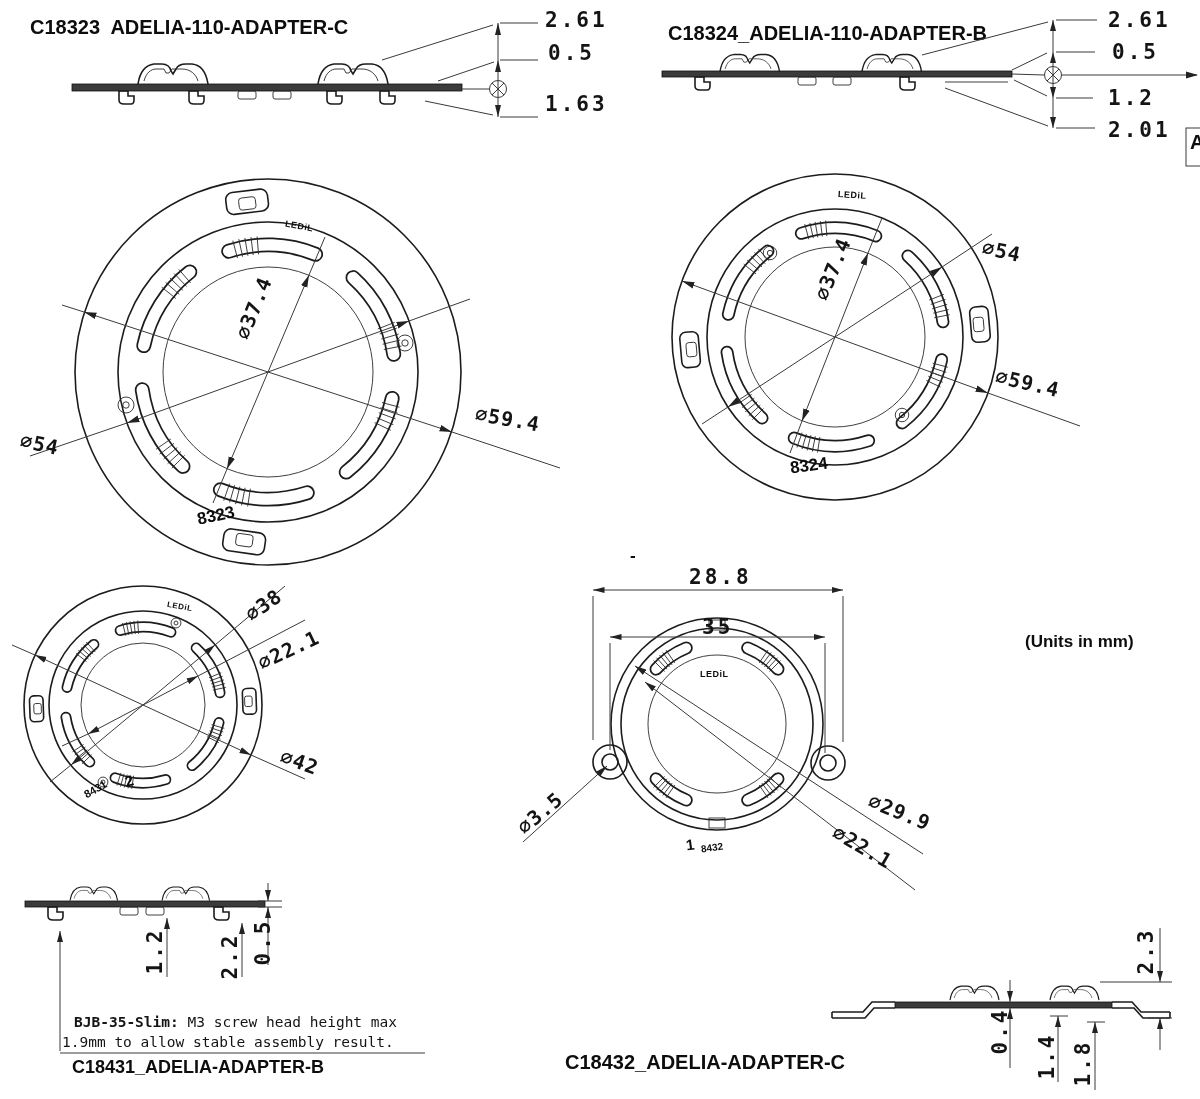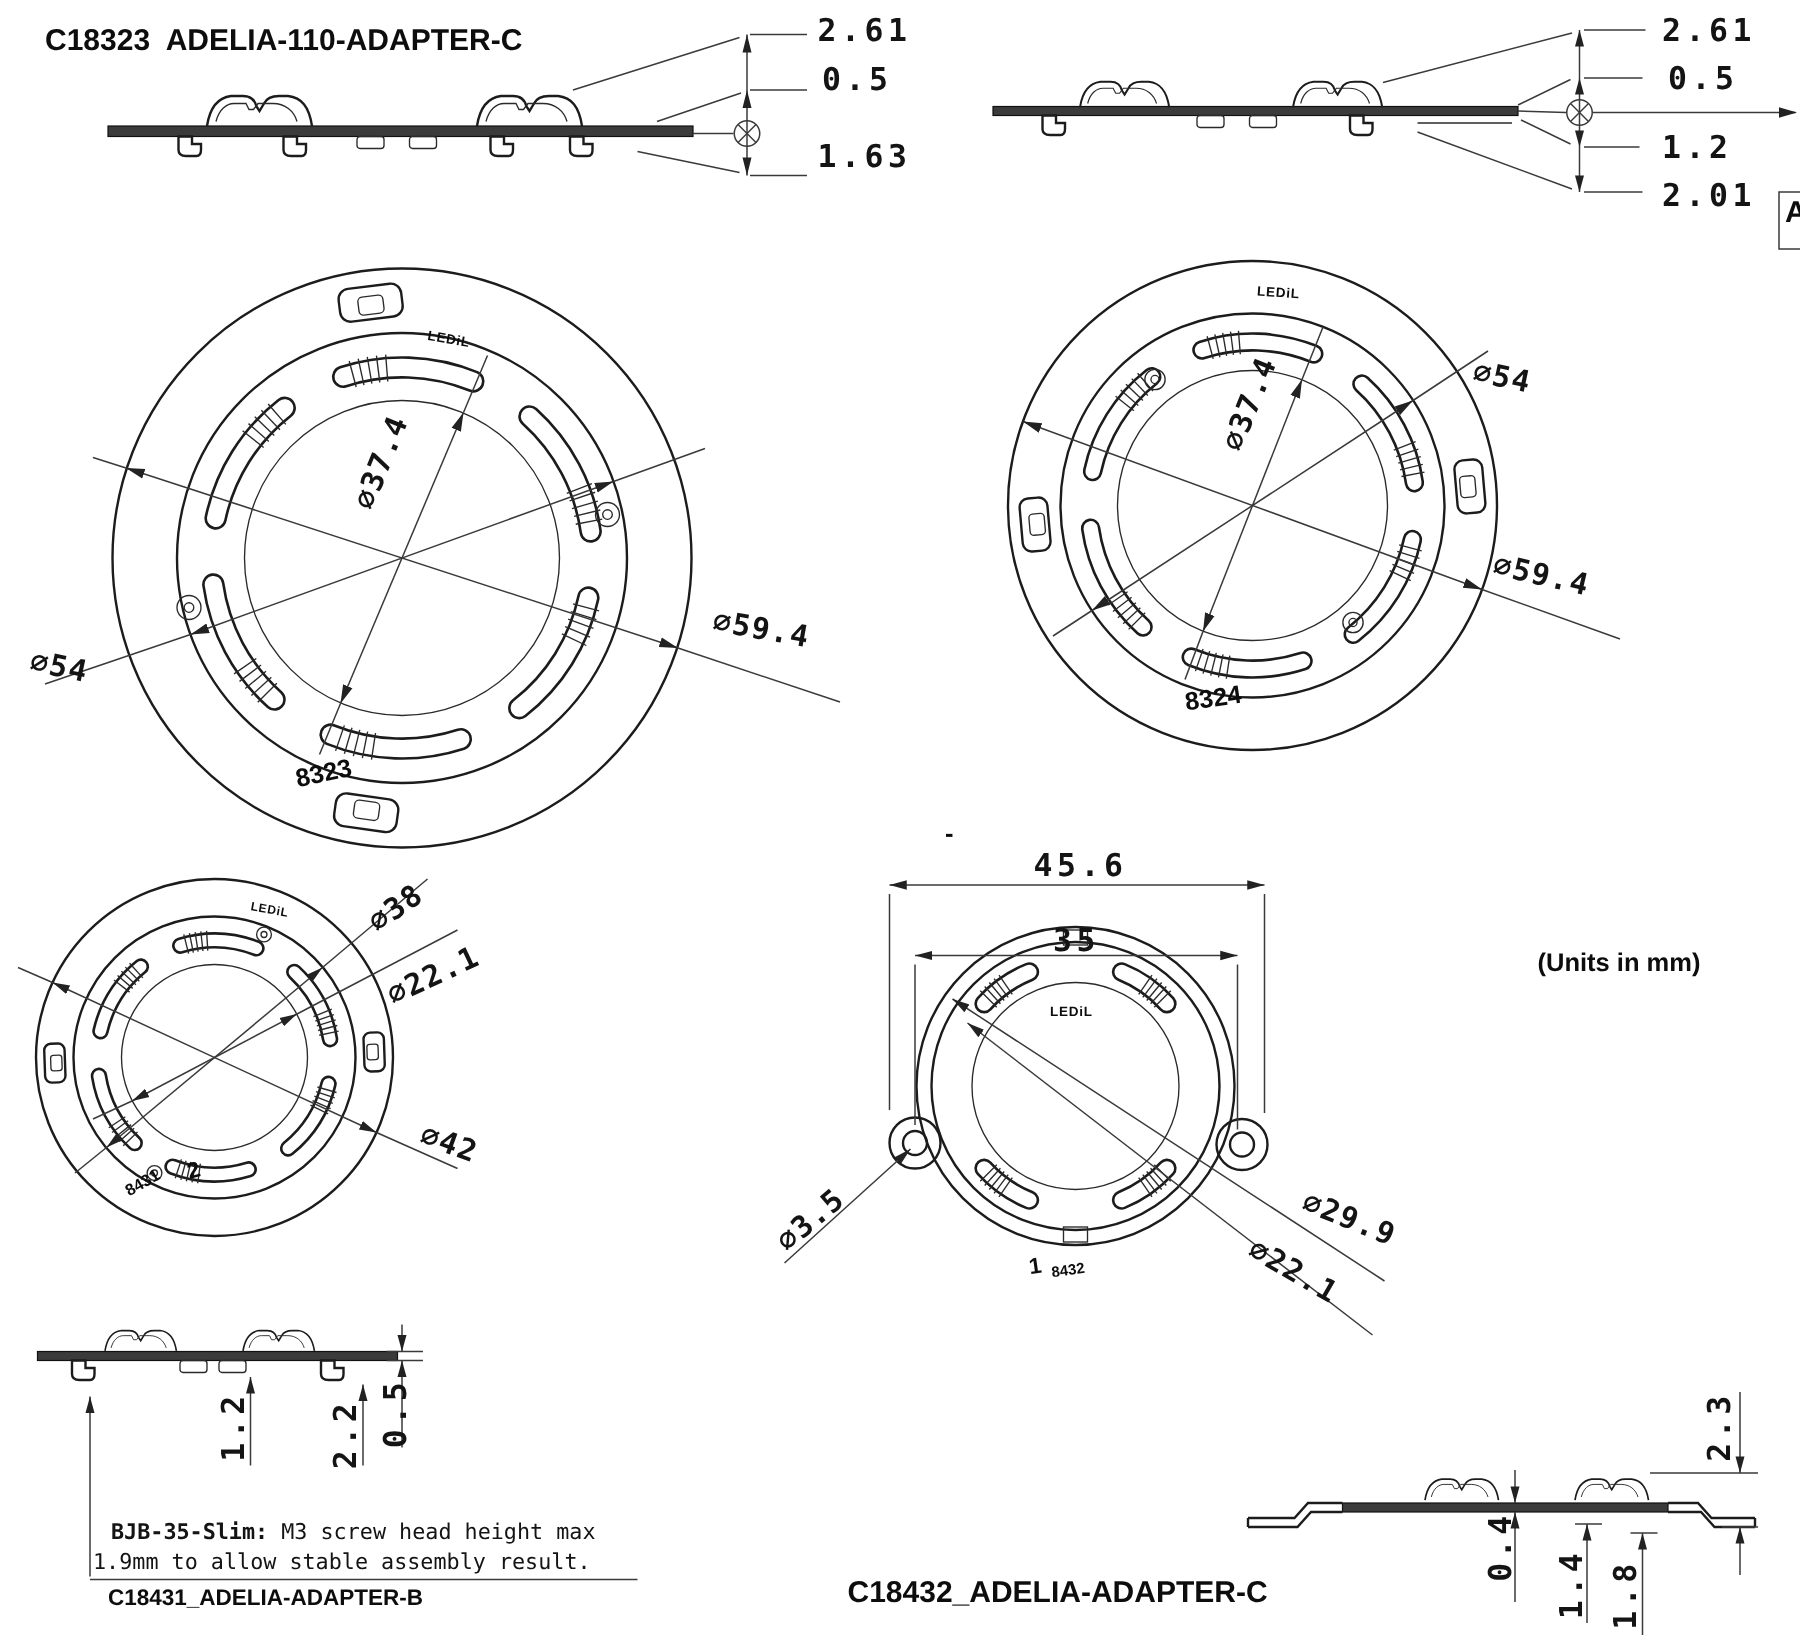--- a/index.html
+++ b/index.html
@@ -72,20 +72,21 @@
         <circle class="dim" cx="468" cy="84" r="8.5"></circle>
         <line class="dim" x1="462" y1="78" x2="474" y2="90"></line>
         <line class="dim" x1="462" y1="90" x2="474" y2="78"></line>
       </g>
     </g>
   </svg>
   <span class="t-dim" style="left:545px;top:8px">2.61</span>
   <span class="t-dim" style="left:548px;top:41px">0.5</span>
   <span class="t-dim" style="left:545px;top:92px">1.63</span>
 
+  <span class="t-title" style="left:668px;top:22px">C18324_ADELIA-110-ADAPTER-B</span>
   <svg style="left:645px;top:0px" width="555" height="168" viewBox="0 0 555 168">
     <rect class="plate" x="17" y="71" width="350" height="6"></rect>
     <use href="#clipshape" transform="translate(75,52) scale(0.85)"></use>
     <use href="#clipshape" transform="translate(217,52) scale(0.85)"></use>
     <use href="#hookshape" transform="translate(48,77)"></use>
     <use href="#hookshape" transform="translate(253,77)"></use>
     <use href="#tabshape" transform="translate(153,77)"></use>
     <use href="#tabshape" transform="translate(188,77)"></use>
     <line class="ln-thin" x1="300" y1="82" x2="363" y2="82"></line>
     <g class="dims">
@@ -410,21 +411,21 @@
       <line class="dim" x1="98" y1="48" x2="98" y2="192"></line>
       <line class="dim" x1="348" y1="48" x2="348" y2="194"></line>
       <line class="dim" x1="115" y1="89" x2="330" y2="89" marker-start="url(#mLM)" marker-end="url(#mLM)"></line>
       <line class="dim" x1="115" y1="95" x2="115" y2="202"></line>
       <line class="dim" x1="330" y1="95" x2="330" y2="205"></line>
       <line class="dim" x1="112" y1="218" x2="28" y2="294" marker-start="url(#mLM)"></line>
       <line class="dim" x1="140" y1="118" x2="428" y2="306" marker-start="url(#mLM)"></line>
       <line class="dim" x1="150" y1="134" x2="420" y2="342" marker-start="url(#mLM)"></line>
     </g>
   </svg>
-  <span class="t-dim" style="left:689px;top:565px">45.6</span>
+  <span class="t-dim" style="left:689px;top:565px">28.8</span>
   <span class="t-dim" style="left:702px;top:615px">35</span>
   <span class="t-dia" style="left:514px;top:801px;transform:rotate(-40deg)">∅3.5</span>
   <span class="t-dia" style="left:867px;top:800px;transform:rotate(22deg)">∅29.9</span>
   <span class="t-dia" style="left:830px;top:835px;transform:rotate(30deg)">∅22.1</span>
   <span class="t-mark" style="left:686px;top:836px;transform:rotate(-8deg);font-size:15px">1</span>
   <span class="t-tiny" style="left:701px;top:842px;transform:rotate(-8deg)">8432</span>
   <span class="t-logo" style="left:700px;top:669px">LEDiL</span>
   <span class="t-mark" style="left:630px;top:546px">-</span>
 
   <span class="t-units" style="left:1025px;top:632px">(Units in mm)</span>
@@ -451,21 +452,21 @@
       <line class="dim" x1="50" y1="66" x2="50" y2="186"></line>
       <polygon class="arr" points="47,77 50,66 53,77"></polygon>
       <line class="dim" x1="50" y1="188" x2="415" y2="188"></line>
     </g>
   </svg>
   <span class="t-dim rot90" style="left:132px;top:939px">1.2</span>
   <span class="t-dim rot90" style="left:207px;top:944px">2.2</span>
   <span class="t-dim rot90" style="left:240px;top:930px">0.5</span>
   <span class="t-note" style="left:74px;top:1014px"><b>BJB-35-Slim:</b><span> M3 screw head height max</span></span>
   <span class="t-note" style="left:62px;top:1034px">1.9mm to allow stable assembly result.</span>
-  <span class="t-title" style="left:72px;top:1057px;font-size:15px">C18431_ADELIA-ADAPTER-B</span>
+  <span class="t-title" style="left:72px;top:1057px;font-size:18px">C18431_ADELIA-ADAPTER-B</span>
 
   <span class="t-title" style="left:565px;top:1051px">C18432_ADELIA-ADAPTER-C</span>
   <svg style="left:810px;top:920px" width="390" height="179" viewBox="0 0 390 179">
     <rect class="plate" x="85" y="82" width="217" height="6"></rect>
     <path class="ln" d="M85,82 L62,82 L53,92 L22,92"></path>
     <path class="ln" d="M85,88 L64,88 L55,98 L22,98"></path>
     <line class="ln" x1="22" y1="92" x2="22" y2="98"></line>
     <path class="ln" d="M302,82 L322,82 L331,92 L360,92"></path>
     <path class="ln" d="M302,88 L324,88 L333,98 L360,98"></path>
     <line class="ln" x1="360" y1="92" x2="360" y2="98"></line>

